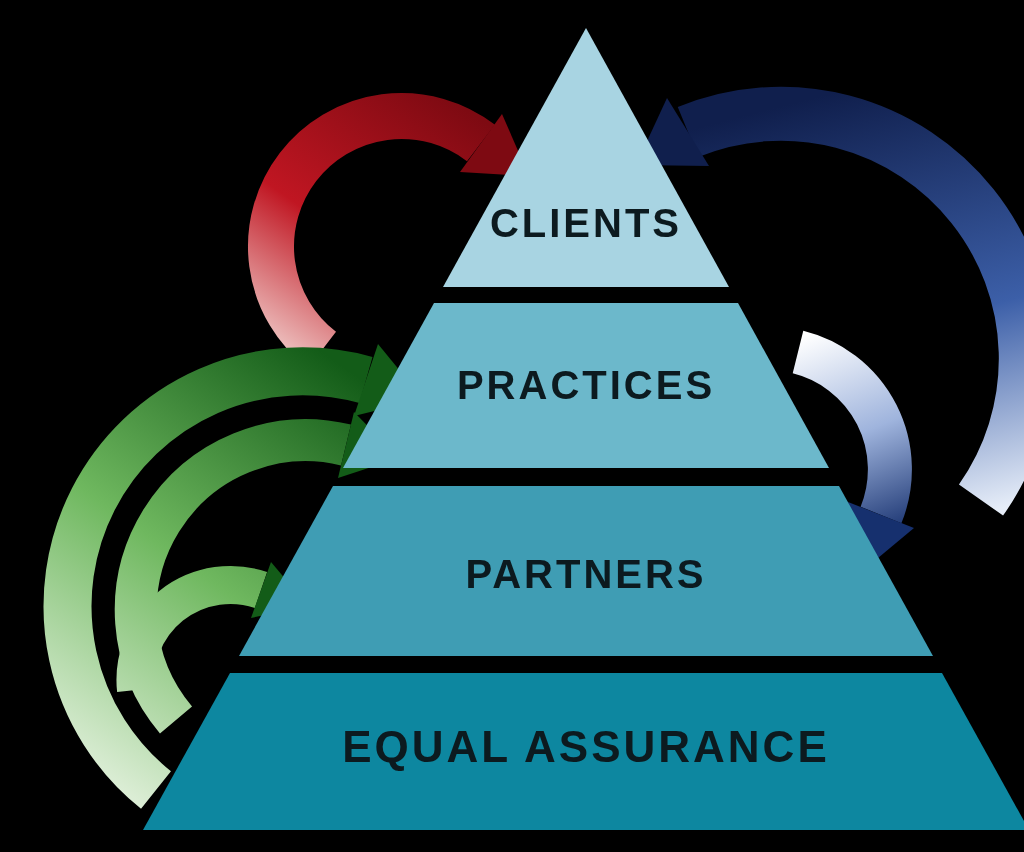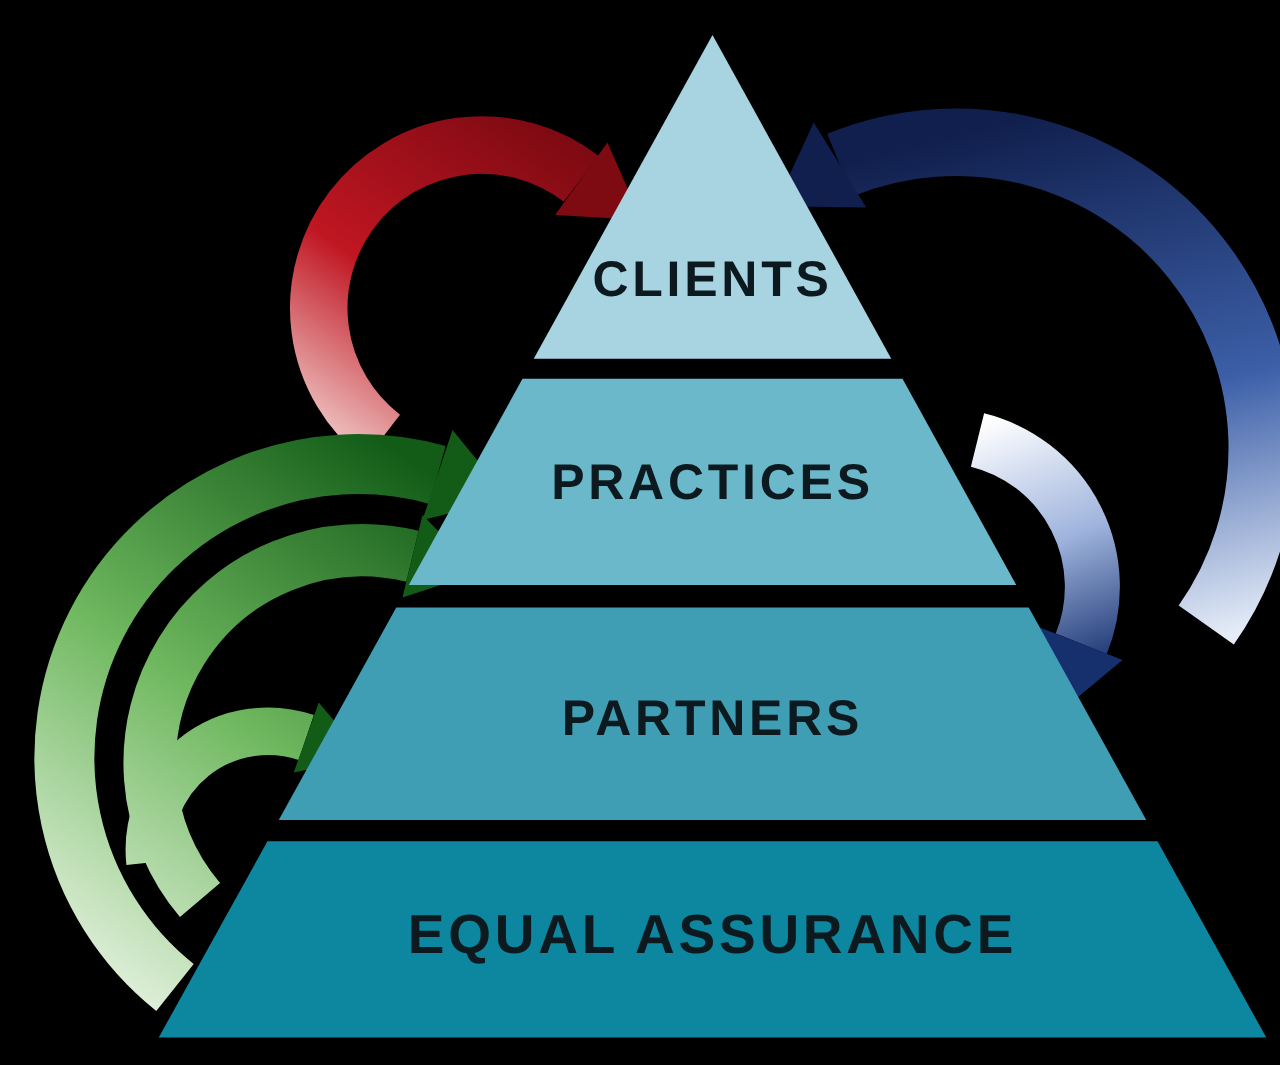--- a/index.html
+++ b/index.html
@@ -8,20 +8,21 @@
     width: 1024px;
     height: 852px;
     background: #000;
     overflow: hidden;
     font-family: "Liberation Sans", "DejaVu Sans", sans-serif;
   }
   .canvas {
     position: relative;
     width: 848px;
     height: 852px;
+    padding-left: 16px;
   }
   svg { display: block; }
   text {
     font-family: "Liberation Sans", "DejaVu Sans", sans-serif;
     font-weight: 700;
     letter-spacing: 3px;
   }
 </style>
 </head>
 <body>

